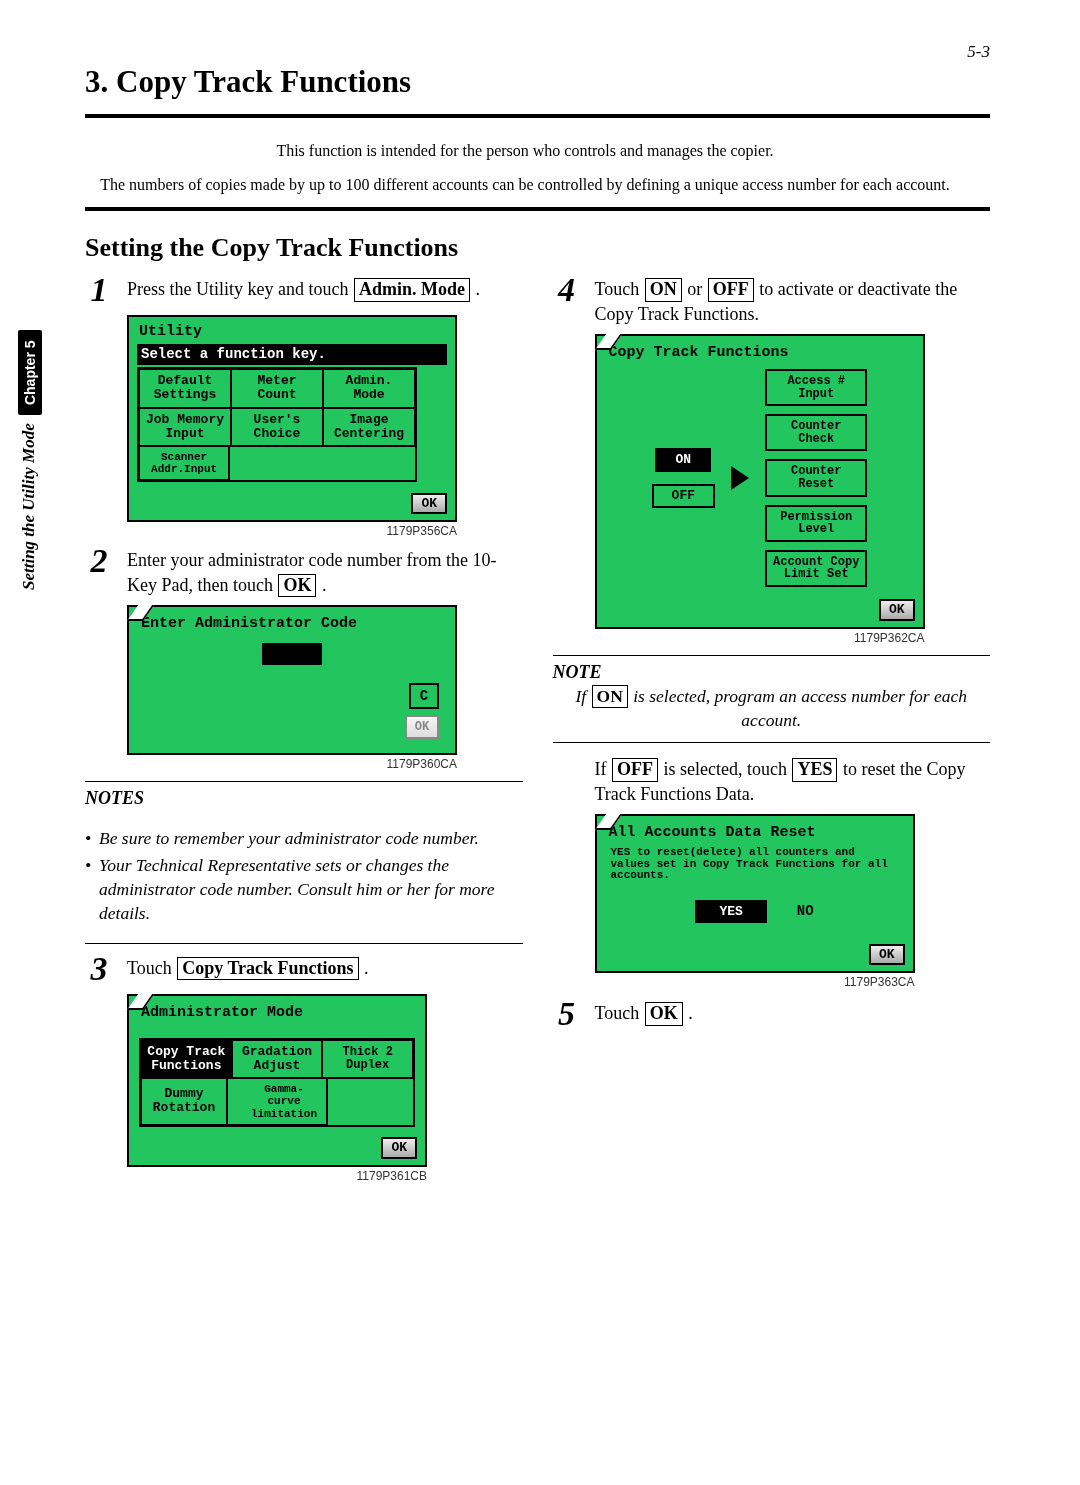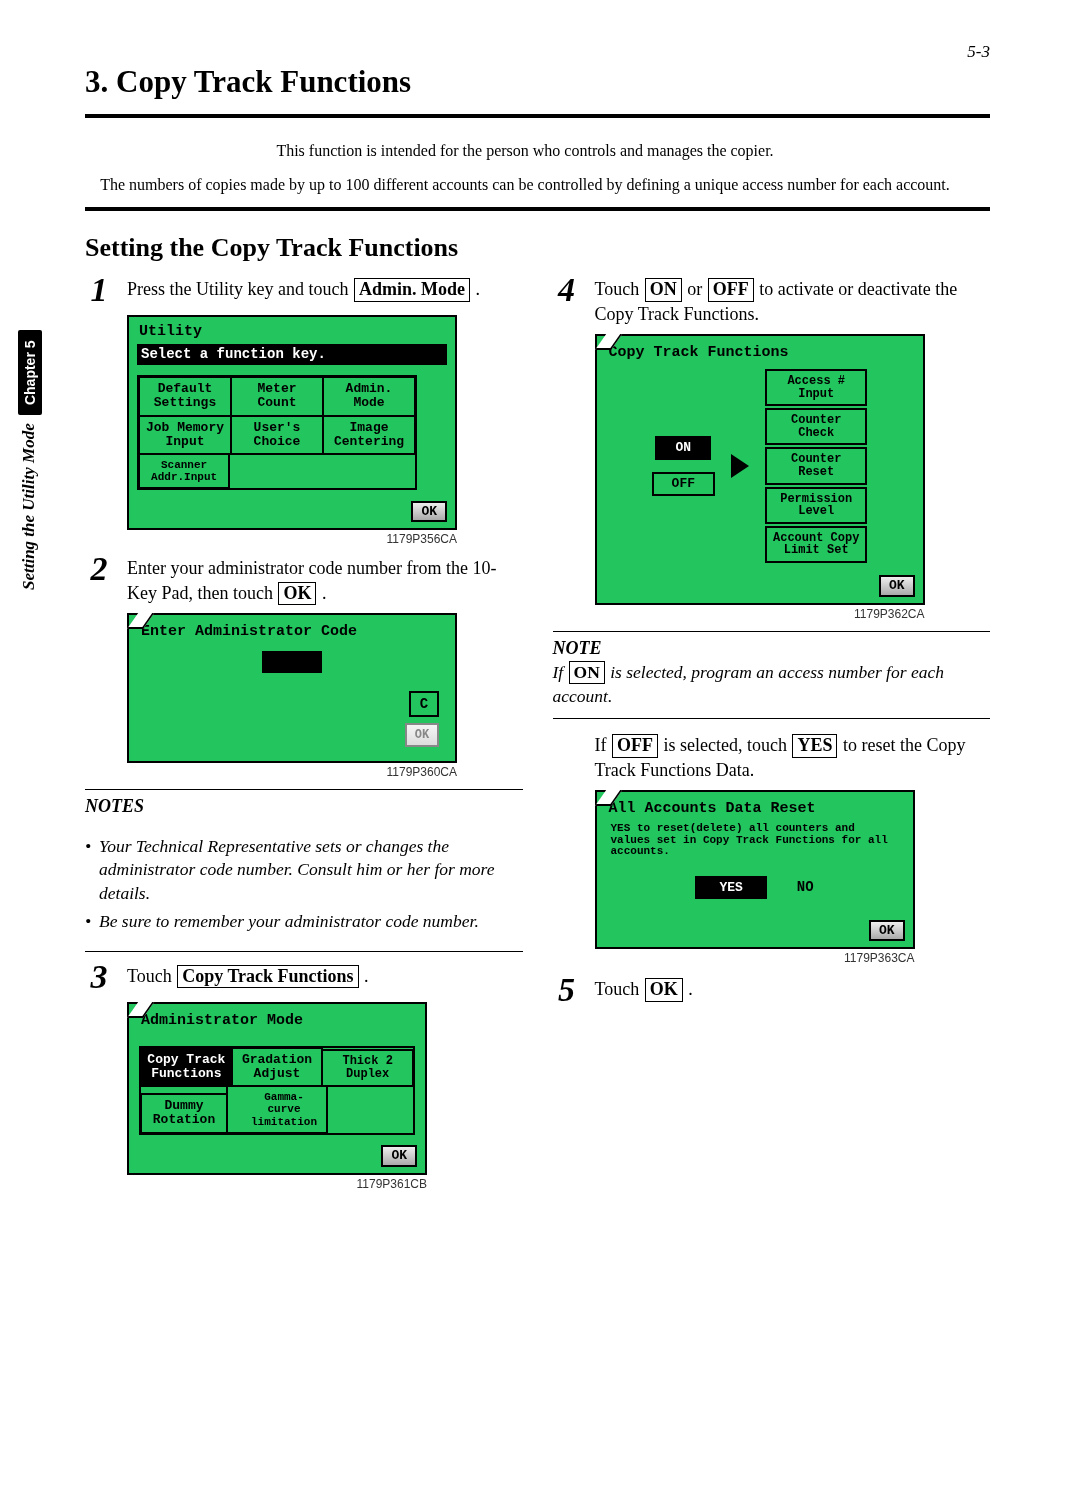--- a/index.html
+++ b/index.html
@@ -19,35 +19,35 @@
   .step { display:flex; gap: 14px; margin-bottom: 8px; }
   .stepnum { font-style: italic; font-weight: bold; font-size: 34px; line-height: 1; width: 28px; text-align:center; flex-shrink:0;}
   .steptxt { font-size: 18px; line-height: 1.35; padding-top:4px;}
   .keycap  { display:inline-block; border:1.5px solid #000; padding:0px 4px; font-weight:bold; line-height:1.2; margin:0 1px;}
   .fig     { margin: 8px 0 6px 42px; }
   .caption { text-align:right; font-family: Helvetica, Arial, sans-serif; font-size:12px; color:#333; margin-right:10px; margin-top:2px;}
   .lcd { border:2px solid #000; background:#22c55e; font-family: "Courier New", monospace; font-size:14px; line-height:1.2; position:relative;}
   .lcd-tab { position:relative; padding:8px 10px 10px 10px; }
   .lcd-tab::before { content:""; position:absolute; top:-2px; left:-2px; width:14px; height:14px; background:#fff; border-right:2px solid #000; border-bottom:2px solid #000; transform:skewX(-35deg); transform-origin:bottom left;}
   .lcd-title { font-weight:bold; font-size:15px; margin-bottom:3px; padding-left:2px;}
-  .lcd-sub   { background:#000; color:#fff; padding:2px 4px; font-weight:bold; font-size:14px; margin-bottom:10px;}
+  .lcd-sub   { background:#000; color:#fff; padding:2px 4px; font-weight:bold; font-size:14px; margin-bottom:2px;}
   .btngrid{ border:2px solid #000;}
-  .btnrow { display:flex;align-items:flex-end; }
+  .btnrow { display:flex; }
   .lcdbtn { border:2px solid #000; margin:-1px; padding:4px 2px; flex:1; text-align:center; font-weight:bold; font-size:13px; line-height:1.1; min-height:30px; display:flex; align-items:center; justify-content:center;}
   .lcd-ok { position:absolute; right:8px; bottom:6px; border:2px solid #000; background:linear-gradient(#eee,#aaa); color:#000; font-weight:bold; font-size:13px; padding:1px 8px;}
   .smallbtn{ display:inline-block; border:2px solid #000; padding:4px 6px; font-weight:bold; text-align:center; font-size:12px; line-height:1.05;}
   .onoff   { border:2px solid #000; padding:2px 18px; font-weight:bold; font-size:13px; margin:4px 0; text-align:center; display:inline-block;}
   .onoff.on{ background:#000; color:#fff;}
   hr.thin  { border:0; border-top:1.5px solid #000; margin:10px 0 6px 0;}
   .notestitle{ font-style:italic; font-weight:bold; font-size:18px; margin:4px 0 2px 0;}
   .notes   { font-style:italic; font-size:17.5px; line-height:1.35; padding-left:14px;}
   .notes li{ margin-bottom:4px; list-style: none; position:relative;}
   .notes li::before{ content:"•"; position:absolute; left:-14px;}
   .arrow   { display:inline-block; width:0; height:0; border-left:18px solid #000; border-top:12px solid transparent; border-bottom:12px solid transparent; margin:0 6px; vertical-align:middle;}
-  .stack   { display:flex; flex-direction:column; gap:2px;}
+  .stack   { display:flex; flex-direction:column; gap:8px;}
   .row3    { display:flex; align-items:center; justify-content:center; gap:10px; padding:4px 6px 30px 6px;}
   .colcenter{ display:flex; flex-direction:column; align-items:center; gap:4px;}
   .fig1 .btngrid{ width:280px;}
   .sel{ background:#000; color:#fff;}
   .inputbar{ height:22px; background:#000; width:60px; margin:10px auto 18px auto;}
   .cbtn{ border:2px solid #000; width:30px; height:26px; margin-left:auto; margin-right:6px; display:flex;align-items:center;justify-content:center; font-weight:bold;}
   .okdis{ border:2px solid #888; color:#888; background:linear-gradient(#f5f5f5,#ddd); width:34px; height:24px; margin:6px 6px 6px auto; display:flex;align-items:center;justify-content:center; font-weight:bold; font-size:12px;}
   .resetmsg{font-size:11px; font-weight:bold; line-height:1.05; padding:2px 4px 8px 4px;}
   .reset-row{display:flex; gap:30px; justify-content:center; padding:6px 0 34px 0;}
   .subindent{ margin-left:42px;}
@@ -119,22 +119,22 @@
           <div class="inputbar"></div>
           <div class="cbtn">C</div>
           <div class="okdis">OK</div>
         </div>
         <div class="caption" style="width:330px;">1179P360CA</div>
       </div>
 
       <hr class="thin">
       <div class="notestitle">NOTES</div>
       <ul class="notes">
+        <li>Be sure to remember your administrator code number.</li>
         <li>Your Technical Representative sets or changes the administrator code number. Consult him or her for more details.</li>
-        <li>Be sure to remember your administrator code number.</li>
       </ul>
       <hr class="thin">
 
       <div class="step" style="margin-top:8px;">
         <div class="stepnum">3</div>
         <div class="steptxt">
           <span>Touch </span><span class="keycap">Copy Track Functions</span><span> .</span>
         </div>
       </div>
 
@@ -185,21 +185,21 @@
               <div class="smallbtn">Account Copy<br>Limit Set</div>
             </div>
           </div>
           <div class="lcd-ok">OK</div>
         </div>
         <div class="caption" style="width:330px;">1179P362CA</div>
       </div>
 
       <hr class="thin">
       <div class="notestitle">NOTE</div>
-      <div class="notes" style="padding-left:0;">
+      <div class="notes" style="padding-left:0;text-align:center;">
         <span style="font-style:italic;">If </span><span class="keycap" style="font-style:normal;">ON</span><span style="font-style:italic;"> is selected, program an access number for each account.</span>
       </div>
       <hr class="thin">
 
       <div class="subindent" style="font-size:18px; line-height:1.35; margin-top:14px;">
         <span>If </span><span class="keycap">OFF</span><span> is selected, touch </span><span class="keycap">YES</span><span> to reset the Copy Track Functions Data.</span>
       </div>
 
       <div class="fig">
         <div class="lcd lcd-tab" style="width:320px;">

